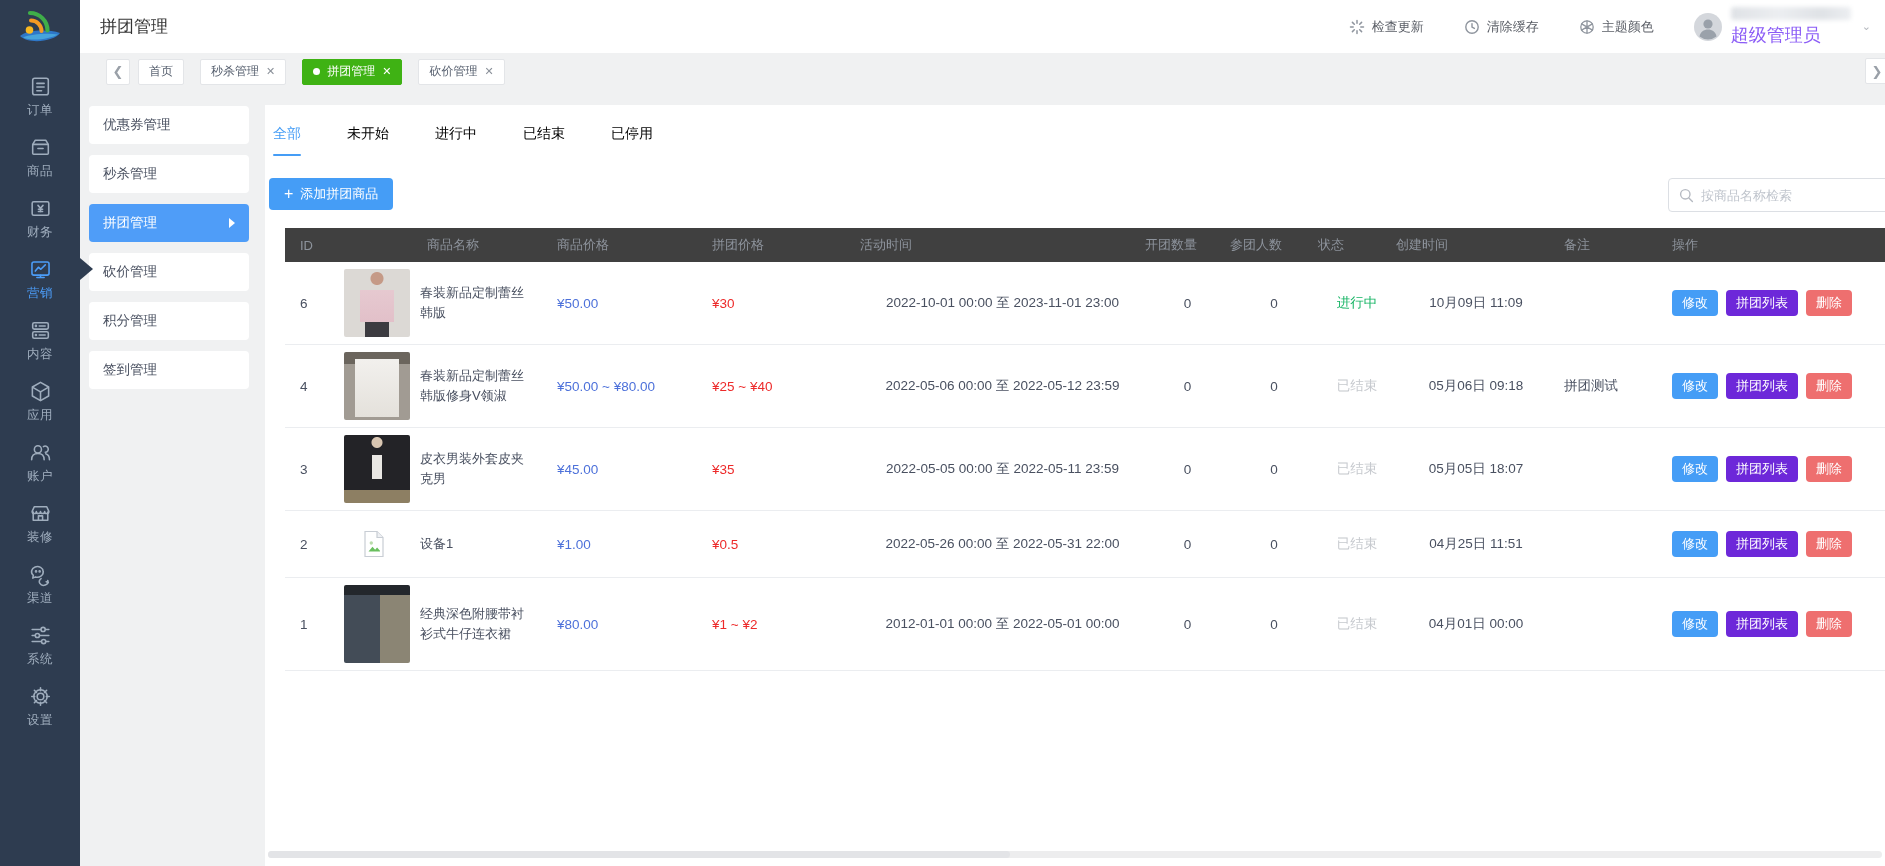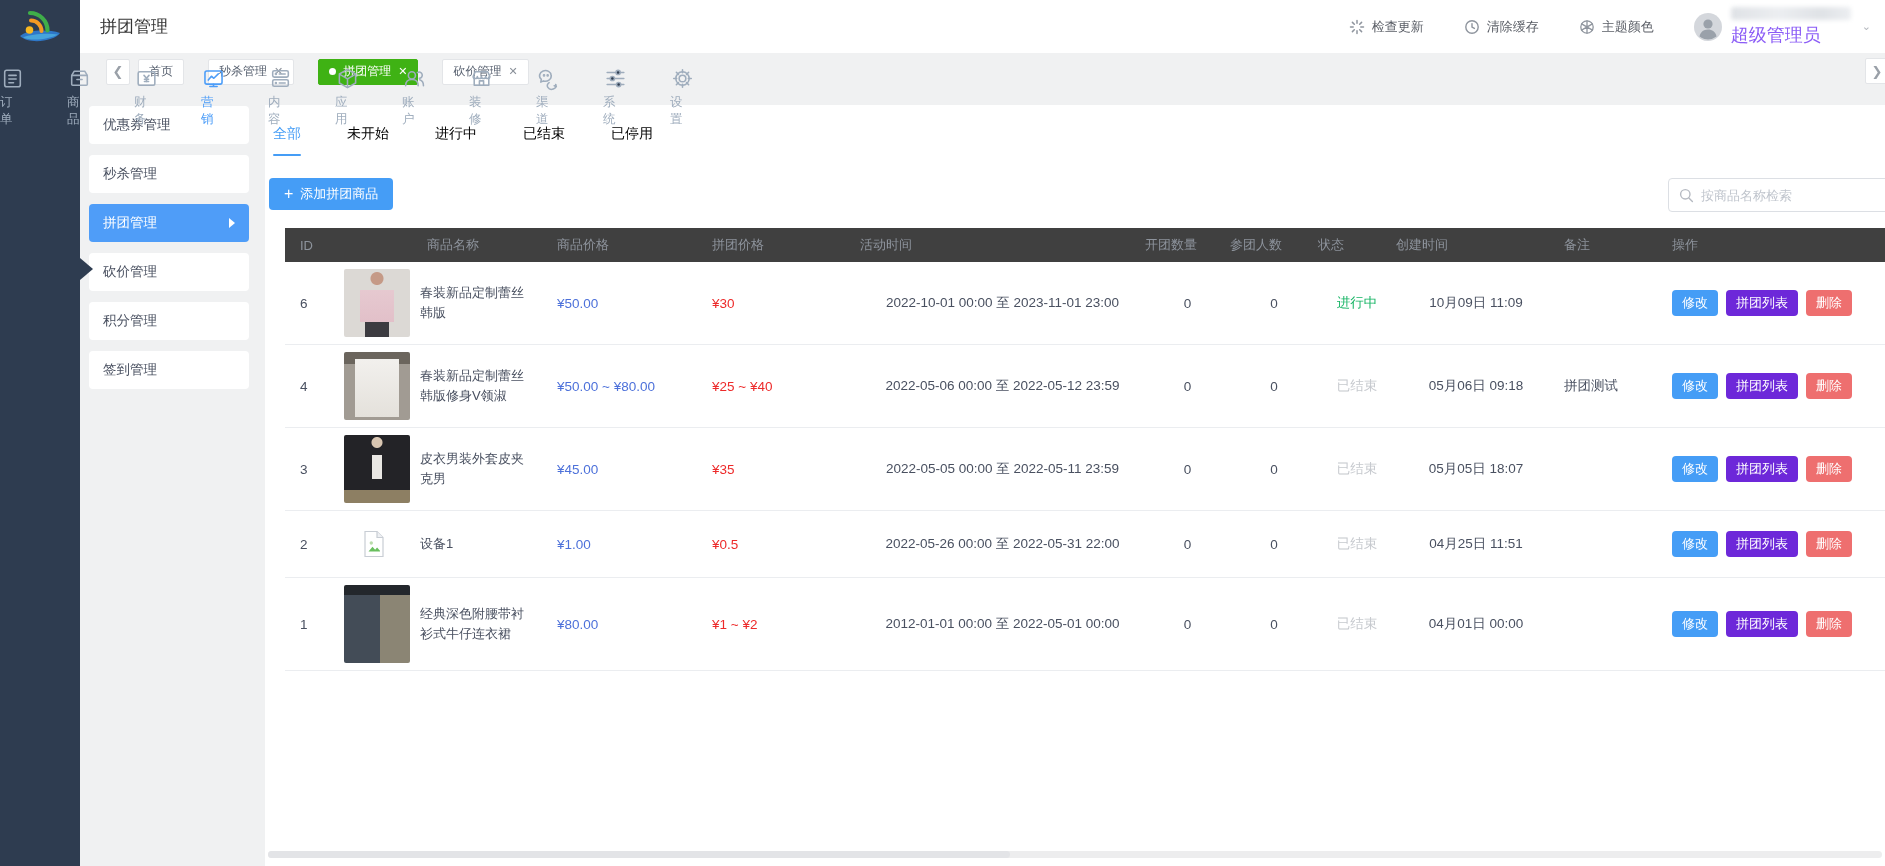--- a/index.html
+++ b/index.html
@@ -3,21 +3,21 @@
 <meta charset="utf-8">
 <title>拼团管理</title>
 <style>
   * { margin:0; padding:0; box-sizing:border-box; }
   body { font-family:"Liberation Sans","DejaVu Sans",sans-serif; background:#e8e8e8; }
   .app { position:relative; width:1885px; height:866px; background:#f0f1f2; overflow:hidden; }
 
   
   .sidebar { position:absolute; left:0; top:0; width:80px; height:100%; background:#2e3c50; z-index:5; }
   .logo { height:54px; display:flex; align-items:center; justify-content:center; }
-  .side-nav { display:flex; align-items:center; padding-top:12px;gap:42px; }
+  .side-nav { display:flex; flex-direction:column; align-items:center; padding-top:12px; }
   .side-item { width:80px; height:61px; display:flex; flex-direction:column; align-items:center; justify-content:center; gap:3px; color:#9fadbd; cursor:pointer; }
   .side-item .sicon svg { display:block; }
   .side-item .slabel { font-size:12.5px; letter-spacing:.5px; }
   .side-item.active { color:#4c9df8; }
   .side-arrow { position:absolute; left:80px; top:258px; width:0; height:0; border-right:13px solid #2e3c50; border-top:11px solid transparent; border-bottom:11px solid transparent; z-index:6; transform:scaleX(-1); }
 
   
   .header { position:absolute; left:80px; top:0; right:0; height:53px; background:#fff; display:flex; align-items:center; padding:0 14px 0 20px; }
   .page-title { font-size:17px; color:#333; font-weight:500; }
   .header-right { margin-left:auto; display:flex; align-items:center; gap:40px; }
@@ -26,21 +26,21 @@
   .user { display:flex; align-items:center; gap:9px; cursor:pointer; }
   .user-texts { display:flex; flex-direction:column; gap:3px; }
   .user-name-redacted { width:120px; height:13px; border-radius:3px; background:linear-gradient(90deg,#dfe2e6,#eceef1 40%,#dfe2e6 75%,#eceef1); filter:blur(2px); }
   .user-role { font-size:18px; color:#8b5cf6; }
   .user-caret { color:#b3b7bd; font-size:11px; margin-left:2px; }
 
   
   .tabbar { position:absolute; left:80px; top:53px; right:0; height:37px; background:#f0f1f2; display:flex; align-items:center; padding-left:26px; gap:8px; }
   .tab-scroll { width:24px; height:26px; background:#fff; border:1px solid #e3e5e8; border-radius:2px; display:flex; align-items:center; justify-content:center; color:#9aa0a8; font-size:13px; cursor:pointer; flex:none; }
   .tab-scroll.right { position:absolute; right:-4px; top:5px; }
-  .tabs-wrap { display:flex; gap:24px; }
+  .tabs-wrap { display:flex; gap:16px; }
   .tab { height:26px; background:#fff; border:1px solid #e3e5e8; border-radius:2px; display:flex; align-items:center; padding:0 10px; font-size:12px; color:#57606f; gap:7px; cursor:pointer; white-space:nowrap; }
   .tab .close { font-size:11px; color:#8a9099; }
   .tab.active { background:#3fb214; border-color:#3fb214; color:#fff; }
   .tab.active .close { color:#fff; }
   .tab .dot { width:7px; height:7px; border-radius:50%; background:#fff; }
 
   
   .submenu { position:absolute; left:80px; top:90px; width:178px; bottom:0; background:#f0f1f2; padding-top:16px; }
   .sub-item { width:160px; height:38px; background:#fff; border-radius:4px; margin:0 auto 11px auto; display:flex; align-items:center; padding:0 14px; font-size:13.5px; color:#495060; cursor:pointer; }
   .sub-item.active { background:#4f9df8; color:#fff; }

